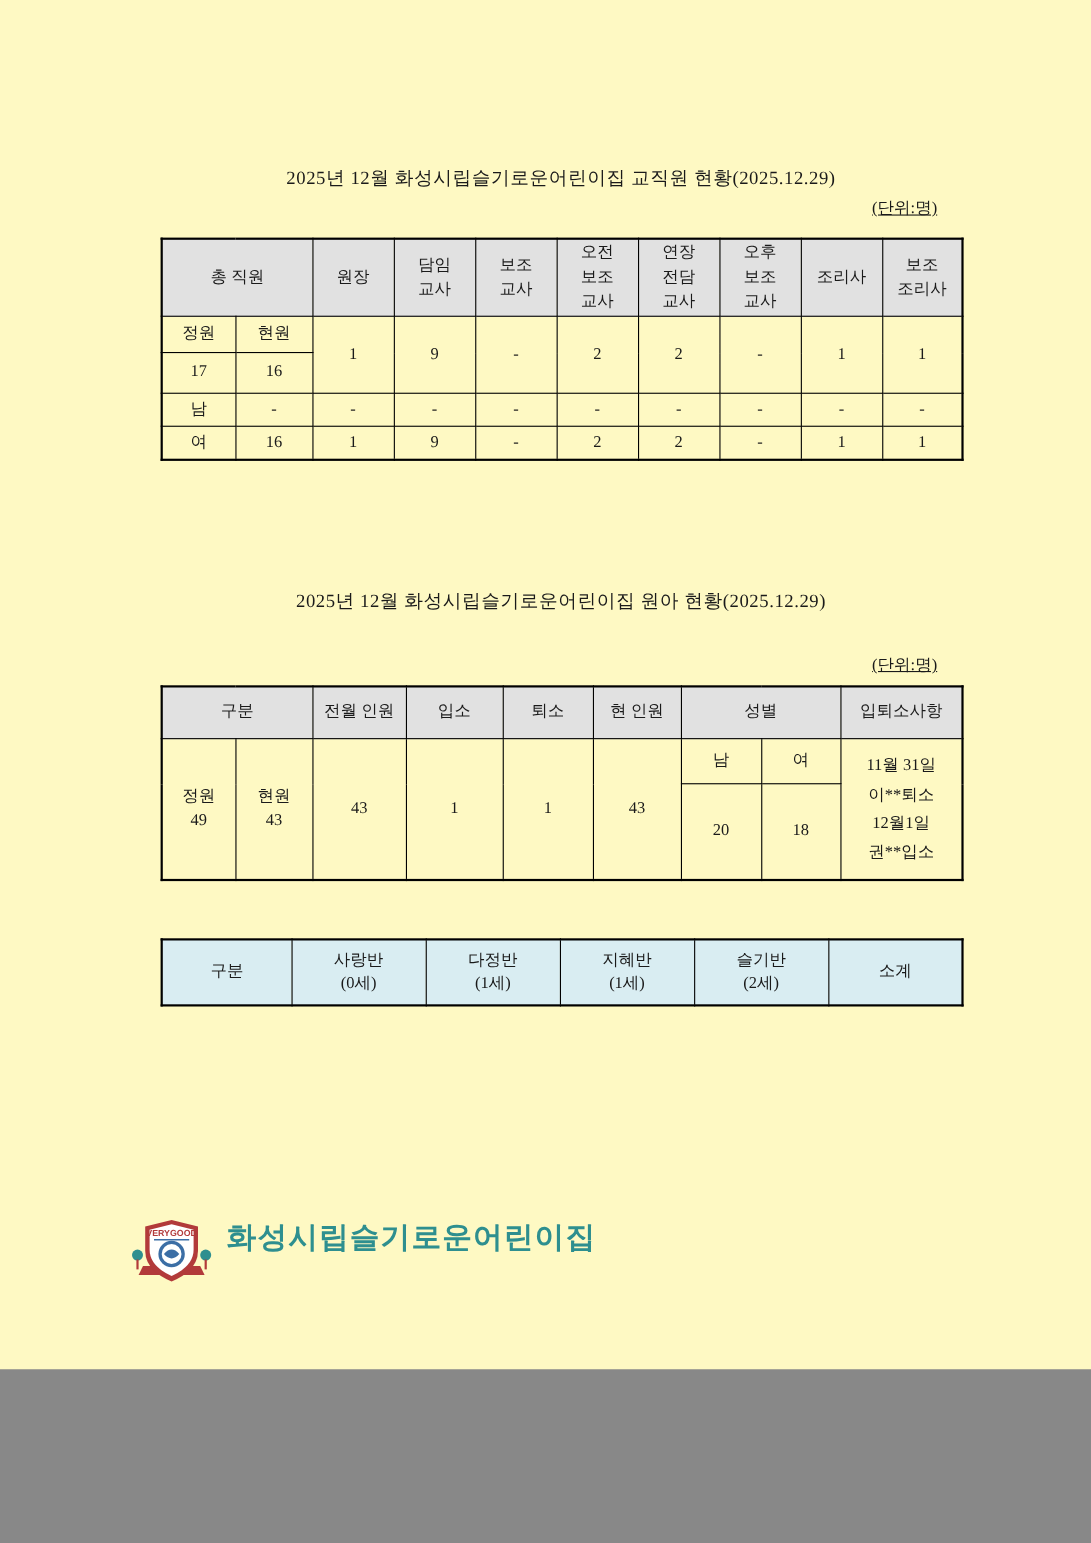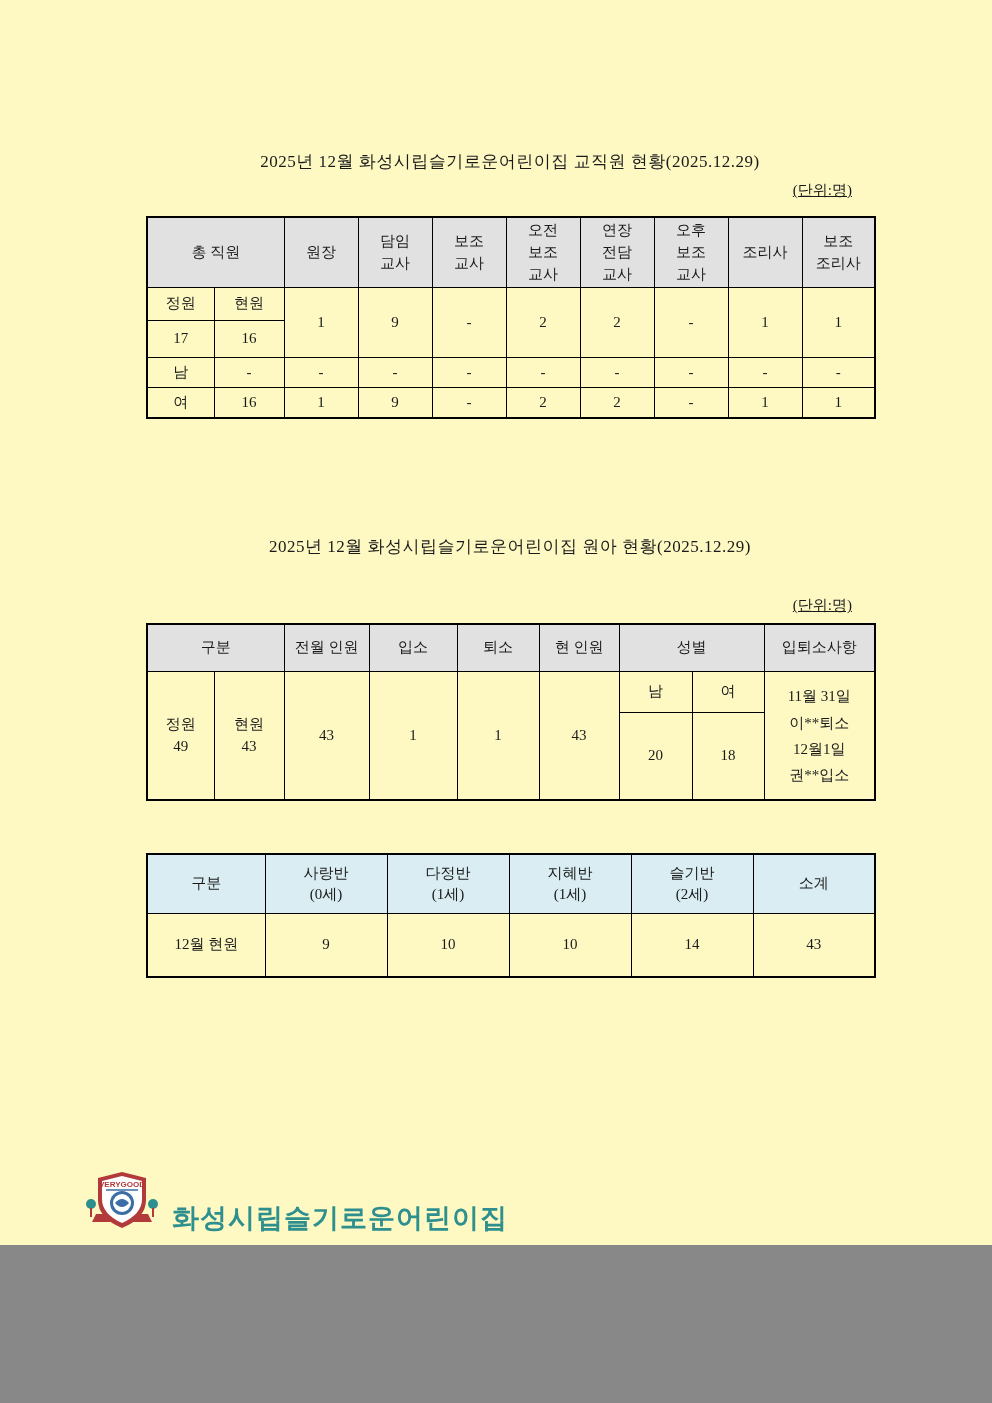--- a/index.html
+++ b/index.html
@@ -62,23 +62,23 @@
   .t2 .head th { background: #e1e1e1; height: 42px; }
   .t2 .r-gender td { height: 36px; }
   .t2 .r-counts td { height: 82px; }
   .t2 .notes-cell { line-height: 1.75; }
   .t3 { margin-top: 52px; }
   .t3 .head th { background: #d9edf2; height: 54px; }
   .t3 .r-data td { height: 58px; }
   .logo-row {
     margin-top: 192px;
     display: flex;
-    align-items: flex-end;
+    align-items: flex-start;
     justify-content: flex-start;
-    padding-left: 84px;
+    padding-left: 118px;
     gap: 12px;
   }
   .logo-name {
     font-family: Liberation Serif, serif;
     font-weight: bold;
     font-size: 27px;
     letter-spacing: 1px;
     color: #2e8f8f;
   }
 </style>
@@ -231,28 +231,20 @@
         <th>사랑반
 (0세)</th>
         <th>다정반
 (1세)</th>
         <th>지혜반
 (1세)</th>
         <th>슬기반
 (2세)</th>
         <th>소계</th>
       </tr>
-      <tr class="r-data">
-        <td>12월 현원</td>
-        <td>9</td>
-        <td>10</td>
-        <td>10</td>
-        <td>14</td>
-        <td>43</td>
-      </tr>
     </tbody>
       </table>
   </div>
 
   <div class="logo-row">
     <span>
       <svg width="76" height="62" viewBox="0 0 76 62">
 
         <circle cx="7" cy="34" r="5" fill="#2e8f8f"></circle>
         <rect x="6" y="38" width="2" height="9" fill="#b23a3a"></rect>

